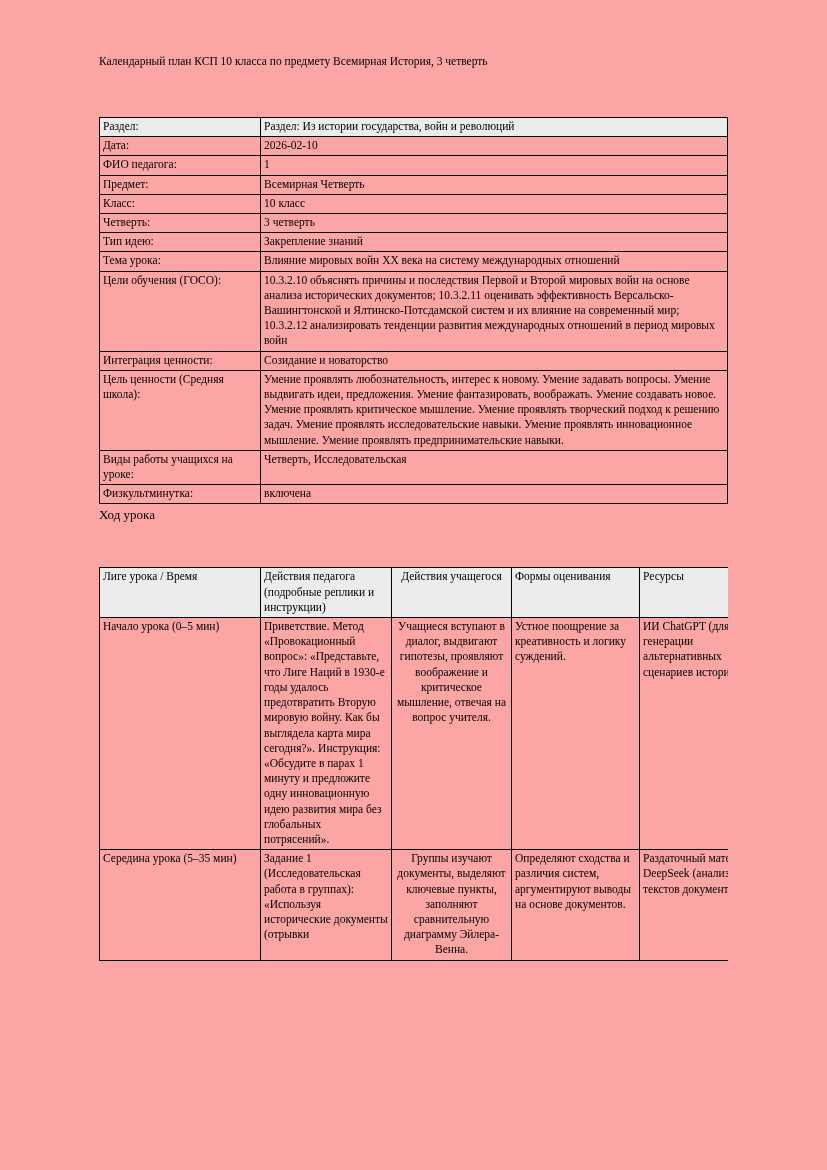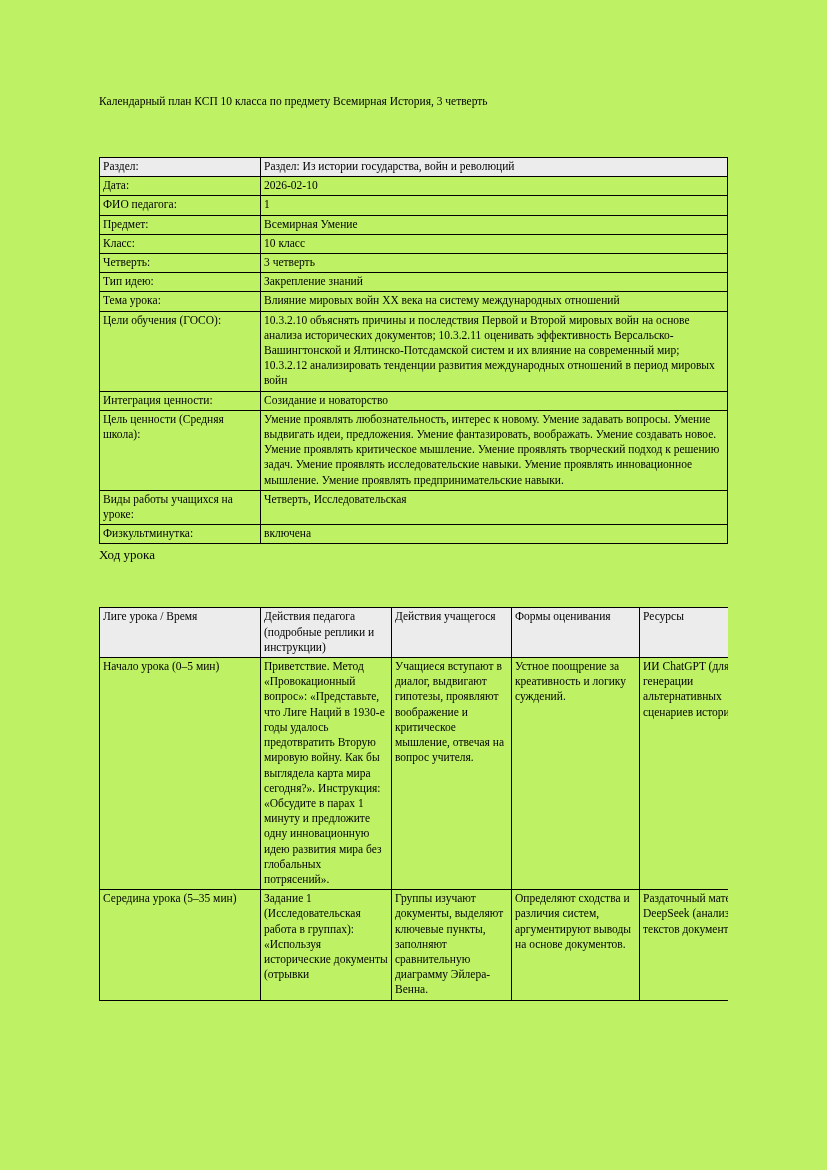--- a/index.html
+++ b/index.html
@@ -13,22 +13,22 @@
     height: 1170px;
     overflow: hidden;
     font-family: "Liberation Serif", "DejaVu Serif", serif;
     color: #000000;
   }
   .page {
     position: relative;
     width: 827px;
     height: 1170px;
     box-sizing: border-box;
-    padding: 94px 99px 0 99px;
-    background: #bef264;
+    padding: 54px 99px 0 99px;
+    background: #fca5a5;
   }
   .doc-title {
     font-size: 11.5px;
     line-height: 15px;
     margin: 0 0 8px 0;
     white-space: nowrap;
   }
   table.kspn {
     border-collapse: collapse;
     table-layout: fixed;
@@ -52,21 +52,21 @@
     width: 154px;
   }
   .section-caption {
     font-size: 13px;
     line-height: 15px;
     margin: 3px 0 5px 0;
   }
   
   .c0 { width: 154px; }
   .c1 { width: 124px; }
-  .c2 { width: 113px; }
+  .c2 { width: 113px; text-align: center; }
   .c3 { width: 121px; }
   .c4 { width: 117px; }
   .tbl-wrap {
     overflow: hidden;
   }
 </style>
 </head>
 <body>
 
 <div class="page">
@@ -83,21 +83,21 @@
         <tr>
           <td class="label-col">Дата:</td>
           <td>2026-02-10</td>
         </tr>
         <tr>
           <td class="label-col">ФИО педагога:</td>
           <td>1</td>
         </tr>
         <tr>
           <td class="label-col">Предмет:</td>
-          <td>Всемирная Умение</td>
+          <td>Всемирная Четверть</td>
         </tr>
         <tr>
           <td class="label-col">Класс:</td>
           <td>10 класс</td>
         </tr>
         <tr>
           <td class="label-col">Четверть:</td>
           <td>3 четверть</td>
         </tr>
         <tr>

